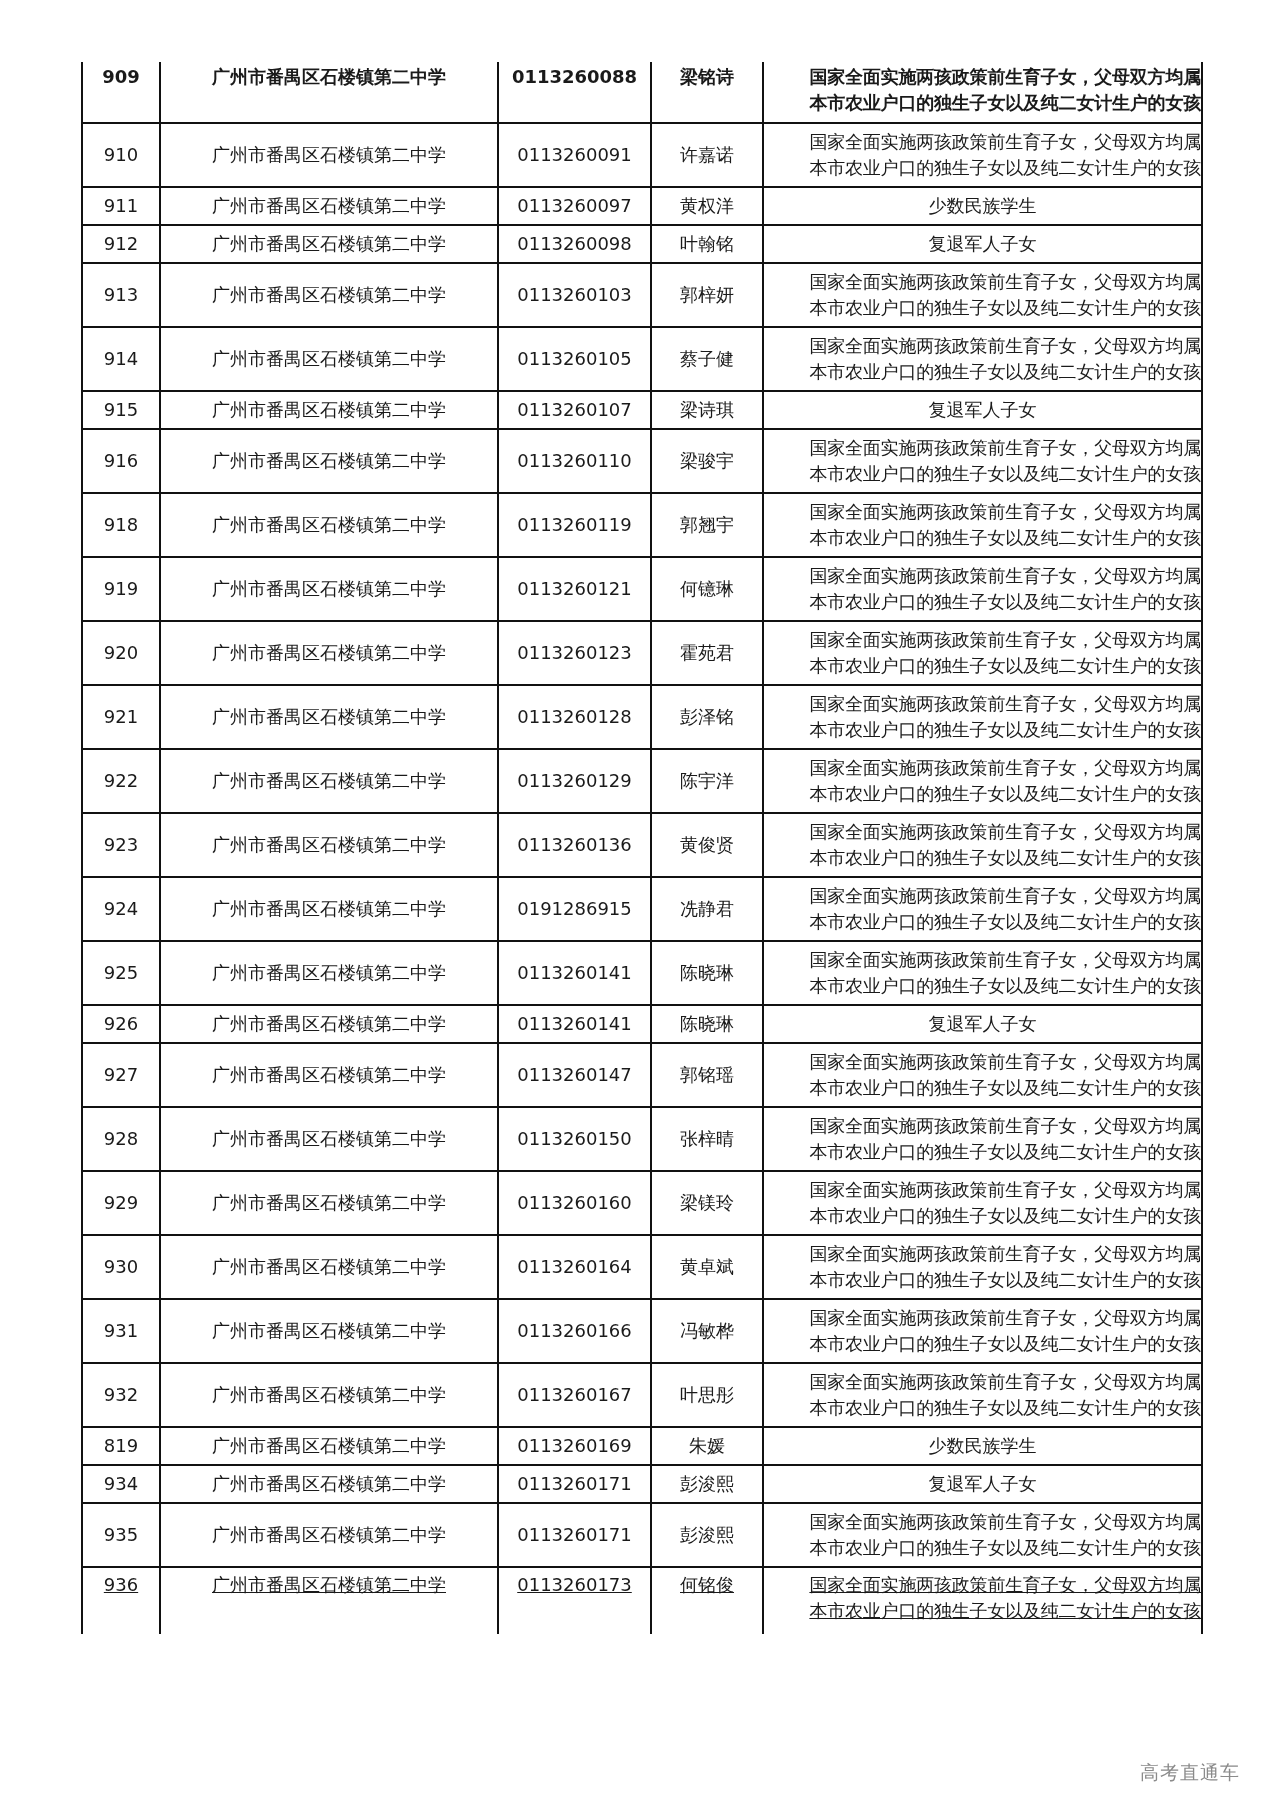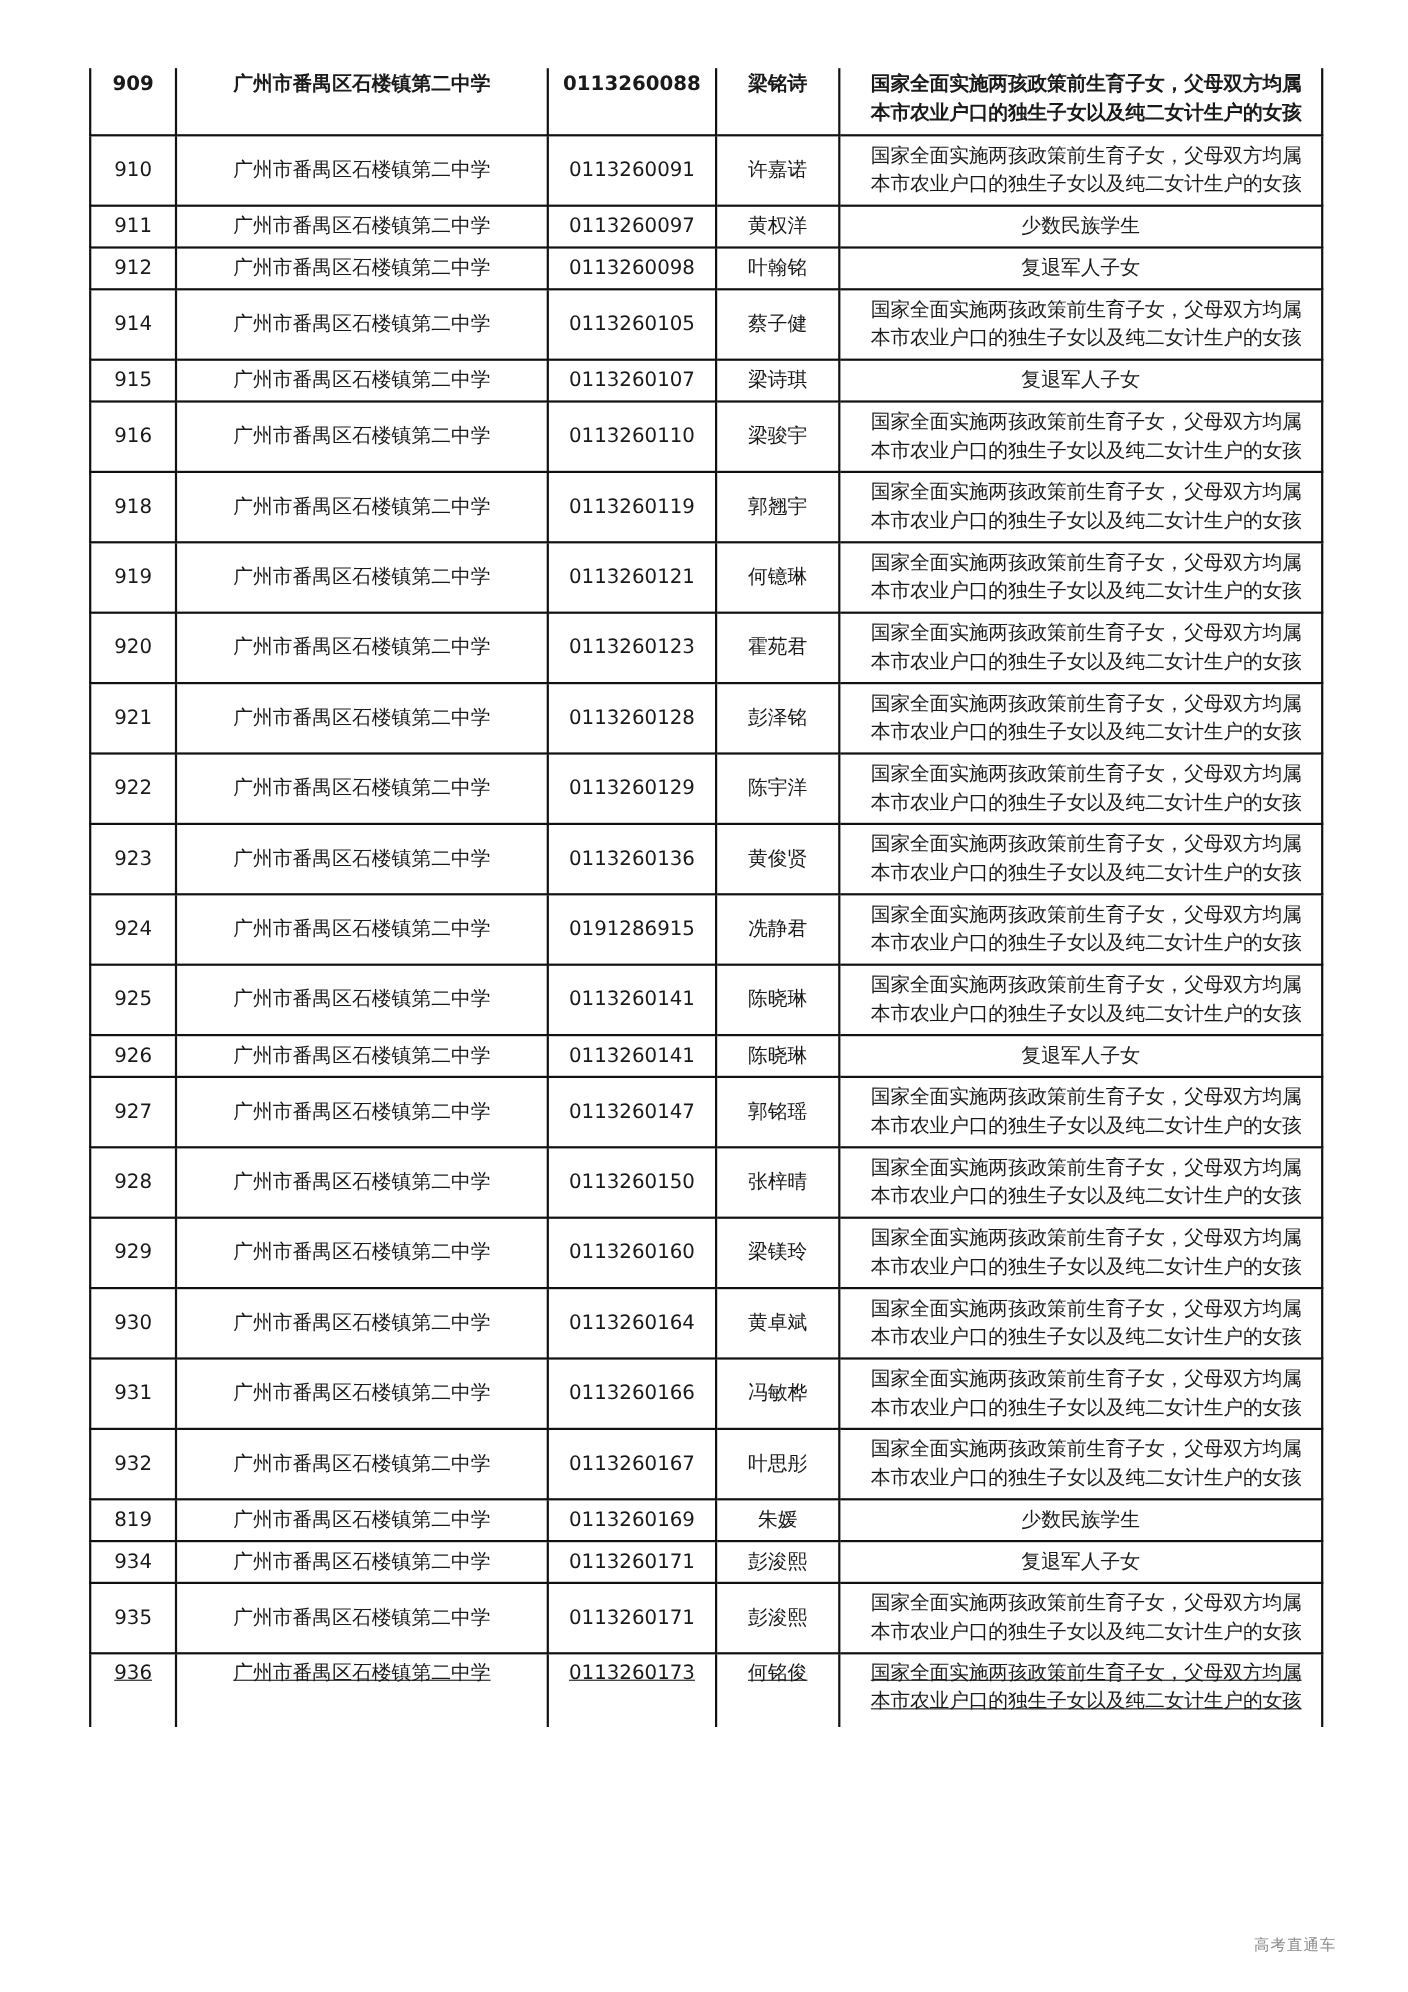--- a/index.html
+++ b/index.html
@@ -38,33 +38,33 @@
   .page-table tr.tall td { height: 62px; }
   .page-table tr.short td { height: 36px; margin-left: 24px; }
   .page-table tr.first.tall td { height: 58px; font-weight: bold; }
   .page-table tr.last.tall td { height: 62px; text-decoration: underline; }
   .col-no { width: 78px; }
   .col-school { width: 338px; }
   .col-id { width: 153px; }
   .col-name { width: 112px; }
   .col-cat { width: 439px; }
   td.cat-cell.two-line {
-    text-align: center;
+    text-align: right;
     padding-left: 10px;
     white-space: normal;
     font-size: 18px;
     line-height: 26px;
     letter-spacing: -0.2px;
   }
   td.cat-cell .line { display: block; white-space: nowrap; }
   .watermark {
     position: absolute;
     left: 1140px;
     top: 1760px;
-    font-size: 14px;
+    font-size: 19px;
     color: #8a8a8a;
     letter-spacing: 1px;
   }
 </style>
 </head>
 <body>
 
 <table class="page-table">
   <colgroup>
     <col class="col-no">
@@ -102,20 +102,30 @@
         <td class="cat-cell">少数民族学生</td>
       </tr>
       <tr class="short">
         <td>912</td>
         <td>广州市番禺区石楼镇第二中学</td>
         <td>0113260098</td>
         <td>叶翰铭</td>
         <td class="cat-cell">复退军人子女</td>
       </tr>
       <tr class="tall">
+        <td>913</td>
+        <td>广州市番禺区石楼镇第二中学</td>
+        <td>0113260103</td>
+        <td>郭梓妍</td>
+        <td class="cat-cell two-line">
+          <span class="line">国家全面实施两孩政策前生育子女，父母双方均属</span>
+          <span class="line">本市农业户口的独生子女以及纯二女计生户的女孩</span>
+        </td>
+      </tr>
+      <tr class="tall">
         <td>914</td>
         <td>广州市番禺区石楼镇第二中学</td>
         <td>0113260105</td>
         <td>蔡子健</td>
         <td class="cat-cell two-line">
           <span class="line">国家全面实施两孩政策前生育子女，父母双方均属</span>
           <span class="line">本市农业户口的独生子女以及纯二女计生户的女孩</span>
         </td>
       </tr>
       <tr class="short">

